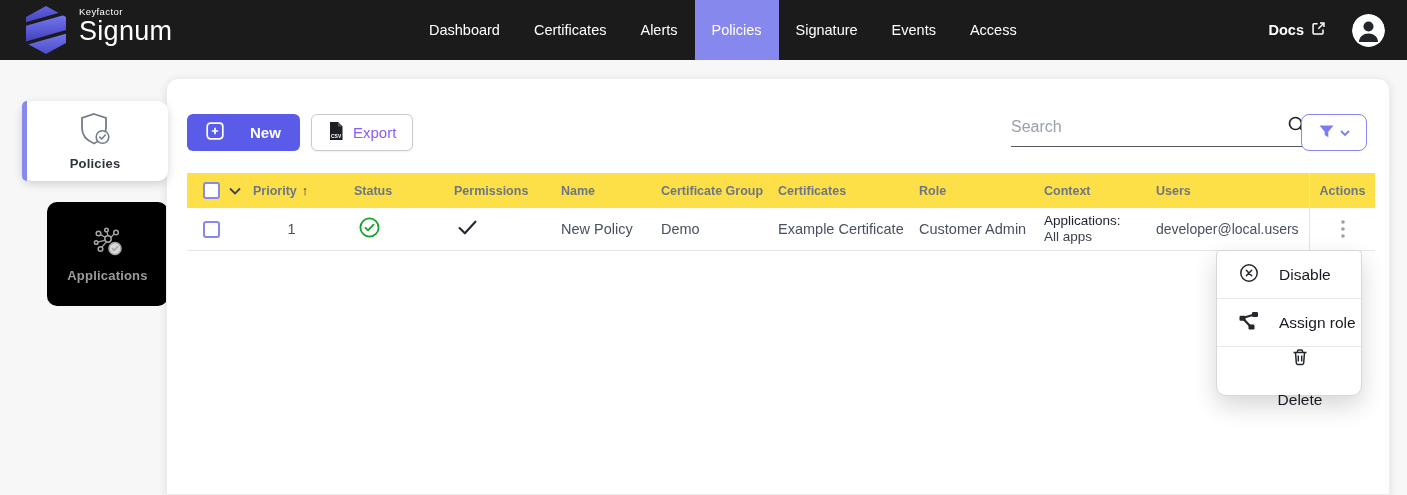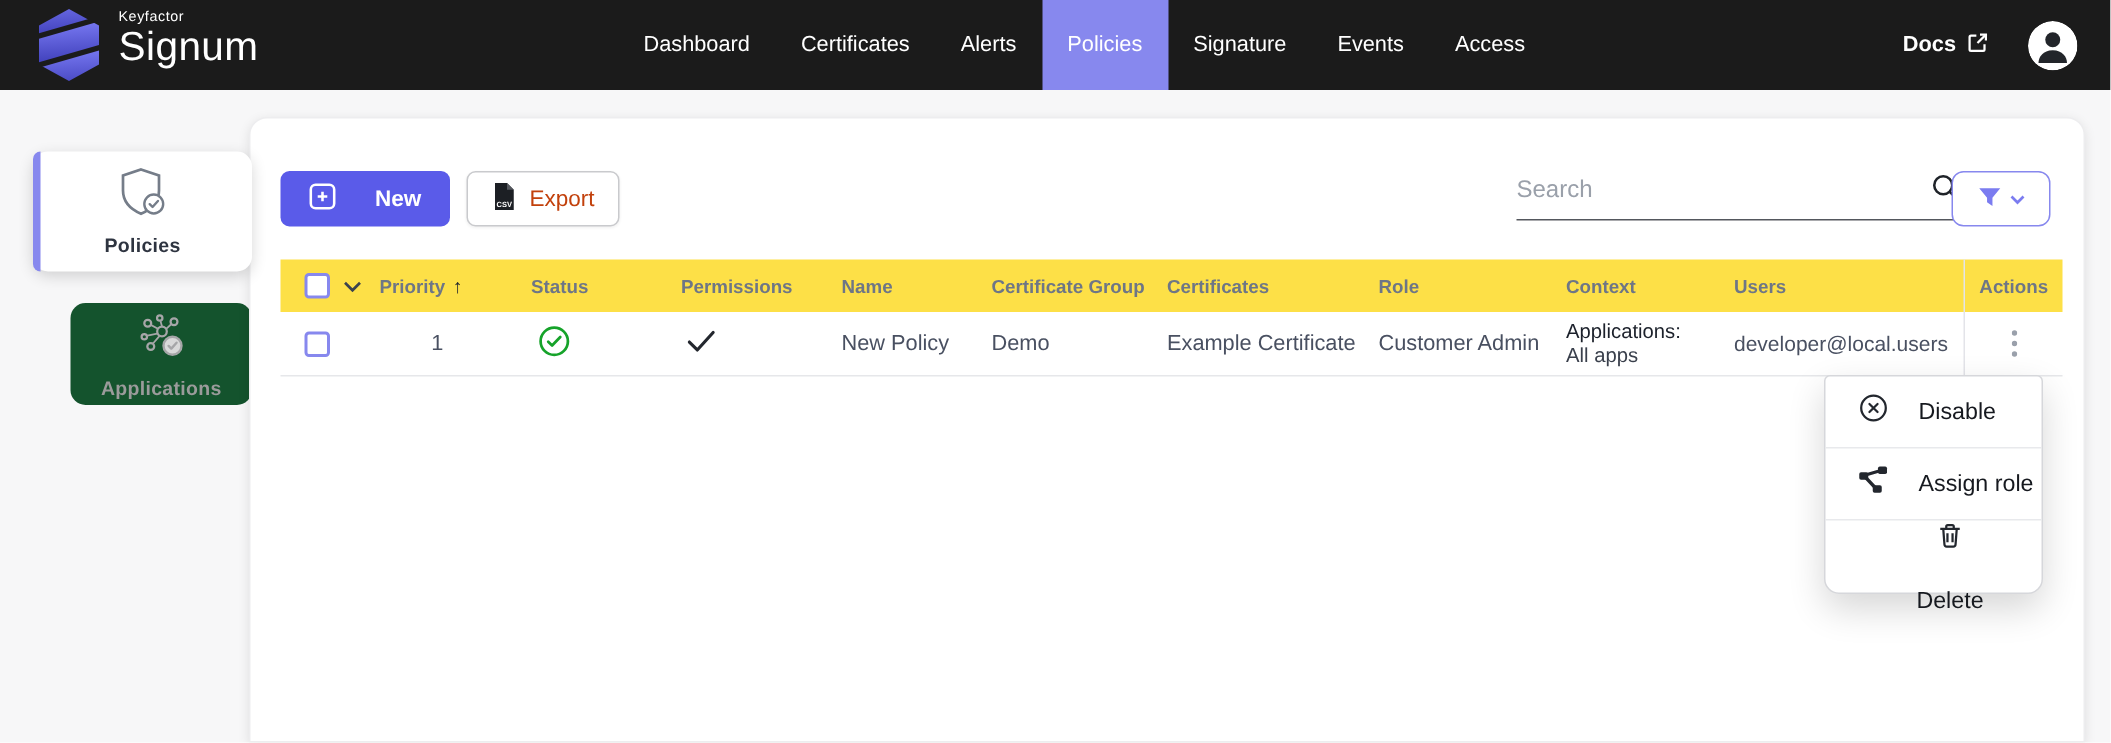--- a/index.html
+++ b/index.html
@@ -21,32 +21,32 @@
   .nav-item.active { background:#8788ee; }
   .nav-right { position:absolute; right:22px; top:0; height:60px; display:flex; align-items:center; gap:26px; }
   .docs-link { display:flex; align-items:center; gap:7px; color:#fff; font-size:14.5px; font-weight:600; cursor:pointer;justify-content:center; }
   .avatar { width:33px; height:33px; border-radius:50%; overflow:hidden; cursor:pointer; }
 
   
   .tile { position:absolute; display:flex; flex-direction:column; align-items:center; justify-content:center; gap:5px; border-radius:10px; cursor:pointer; }
   .tile-policies { left:22px; top:101px; width:146px; height:80px; background:#fff; box-shadow:0 3px 10px rgba(0,0,0,.16); z-index:3; }
   .tile-accent { position:absolute; left:0; top:0; bottom:0; width:5px; background:#8788ee; border-radius:10px 0 0 10px; }
   .tile-label { font-size:13px; font-weight:700; color:#2e3440; letter-spacing:.2px; }
-  .tile-apps { left:47px; top:202px; width:121px; height:68px; background:#14532d; z-index:1;text-align:center; }
+  .tile-apps { left:47px; top:202px; width:121px; height:104px; background:#000000; z-index:1;text-align:center; }
   .tile-apps .tile-label { color:#9b9b9b; }
 
   
   .main-card { position:absolute; left:166px; top:78px; width:1224px; height:417px; background:#fff;
     border:1px solid #ededef; border-radius:12px 12px 0 0; box-shadow:0 2px 8px rgba(0,0,0,.10); z-index:2; }
 
   
   .btn-new { position:absolute; left:20px; top:35px; height:37px; padding:0 19px; background:#5a5be9; border:none;
     border-radius:6px; display:flex; align-items:center; gap:26px; color:#fff; font-size:15px; font-weight:600; cursor:pointer; }
   .btn-export { position:absolute; left:144px; top:35px; height:37px; padding:0 16px; background:#fff;
-    border:1px solid #c9cacd; border-radius:6px; display:flex; align-items:center; gap:9px; color:#c2410c;
+    border:1px solid #c9cacd; border-radius:6px; display:flex; align-items:center; gap:9px; color:#8b5cf6;
     font-size:15px; font-weight:500; box-shadow:0 1px 2px rgba(0,0,0,.06); cursor:pointer; }
   .search-wrap { position:absolute; left:844px; top:29px; width:298px; height:39px; border-bottom:1px solid #54575d;
     display:flex; align-items:center; }
   .search-input { flex:1; border:none; outline:none; background:transparent; font-size:16px; color:#333; font-family:"Liberation Sans",sans-serif; }
   .search-input::placeholder { color:#9aa0aa; }
   .search-btn { background:none; border:none; cursor:pointer; display:flex; padding:2px 2px 6px 2px; }
   .btn-filter { position:absolute; left:1134px; top:35px; width:66px; height:37px; background:#fff;
     border:1px solid #8788ee; border-radius:8px; display:flex; align-items:center; justify-content:center; gap:6px; cursor:pointer; }
 
   

